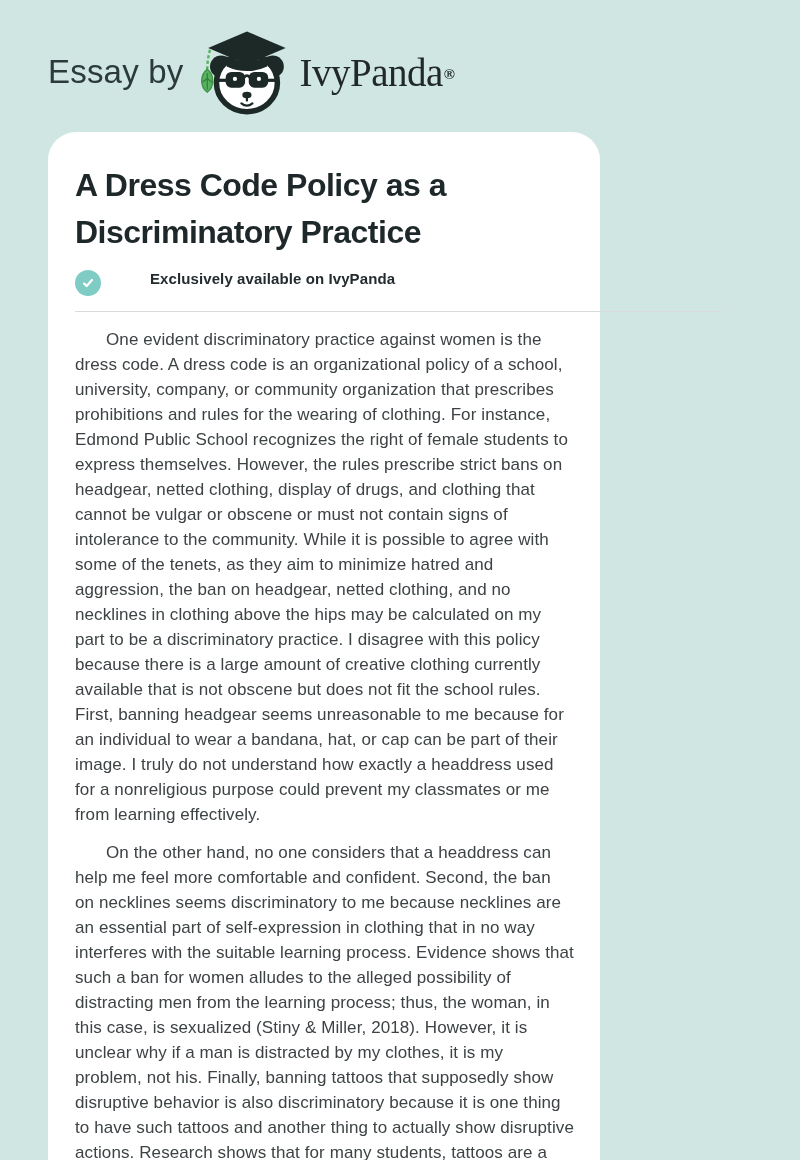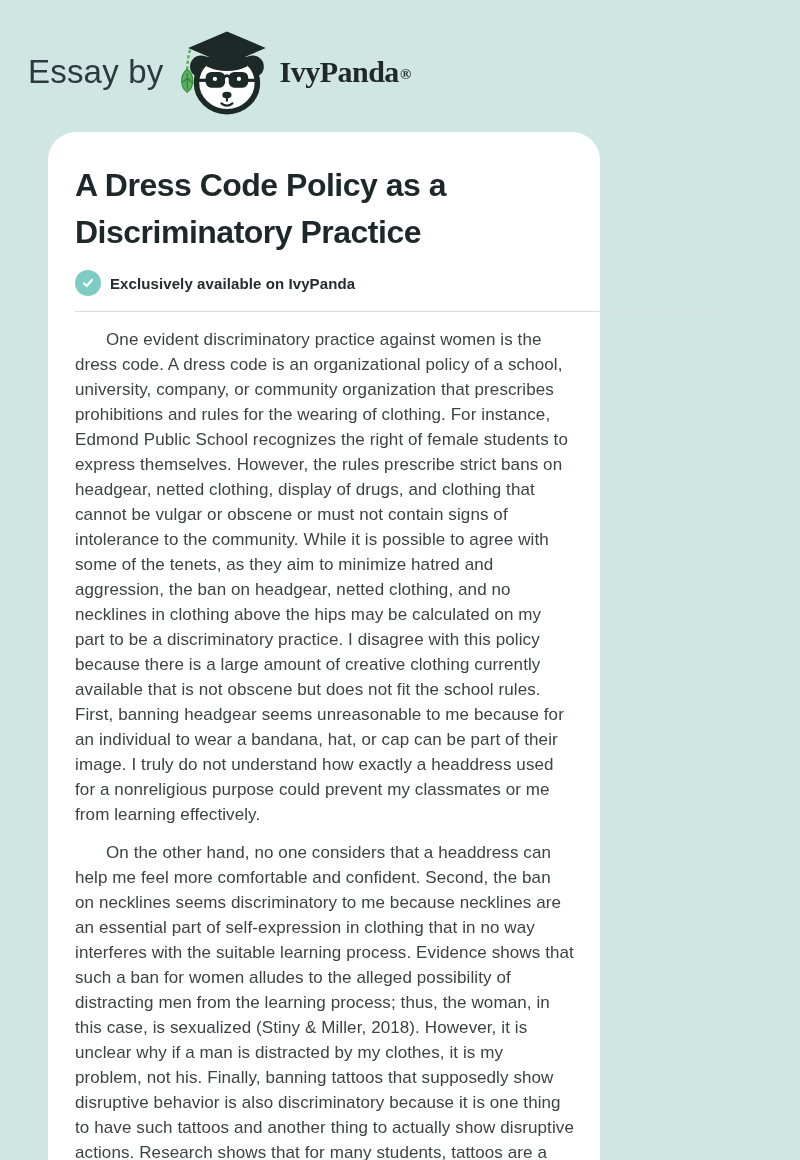--- a/index.html
+++ b/index.html
@@ -17,55 +17,55 @@
   *{margin:0;padding:0;box-sizing:border-box;}
   html,body{width:800px;}
   body{
     width:800px;height:1160px;overflow:hidden;
     background:var(--background);
     font-family:"Liberation Sans", sans-serif;
   }
   .page{width:800px;height:1160px;position:relative;}
   .site-header{
     display:flex;align-items:center;
-    padding-left:28px;margin-top:28px;height:88px;
+    padding-left:48px;margin-top:28px;height:88px;
   }
   .essay-by{
     font-size:33px;color:var(--header-text);
     letter-spacing:0.2px;
   }
   .logo-lockup{
     display:flex;align-items:center;margin-left:14px;
     text-decoration:none;cursor:pointer;
   }
   .panda-icon{width:96px;height:86px;display:block;}
   .brand{
-    font-family:"Liberation Serif", serif;font-weight:bold;
-    font-size:30px;color:var(--brand-text);margin-left:6px;
+    font-family:"Liberation Serif", serif;font-weight:normal;
+    font-size:39px;color:var(--brand-text);margin-left:6px;
     letter-spacing:-0.5px;
   }
   .reg-mark{
     font-family:"Liberation Serif", serif;font-weight:bold;
     font-size:15px;color:var(--brand-text);
     vertical-align:top;position:relative;top:2px;left:1px;
   }
   .essay-card{
     width:552px;margin:16px auto 0 48px;
     background:var(--card);
     border-radius:28px;
     padding:30px 26px 78px 27px;
     min-height:980px;
   }
   .essay-title{
     font-size:32px;line-height:47px;font-weight:bold;
     color:var(--title-text);letter-spacing:-0.5px;
     max-width:652px;
   }
   .availability{
-    display:flex;align-items:center;margin-top:14px;
+    display:flex;margin-top:14px;gap:40px;
   }
   .check-circle{
     width:26px;height:26px;border-radius:50%;
     background:var(--badge);
     display:flex;align-items:center;justify-content:center;
     flex:0 0 26px;
   }
   .check-circle svg{display:block;}
   .availability-label{
     margin-left:9px;font-size:15px;font-weight:bold;

